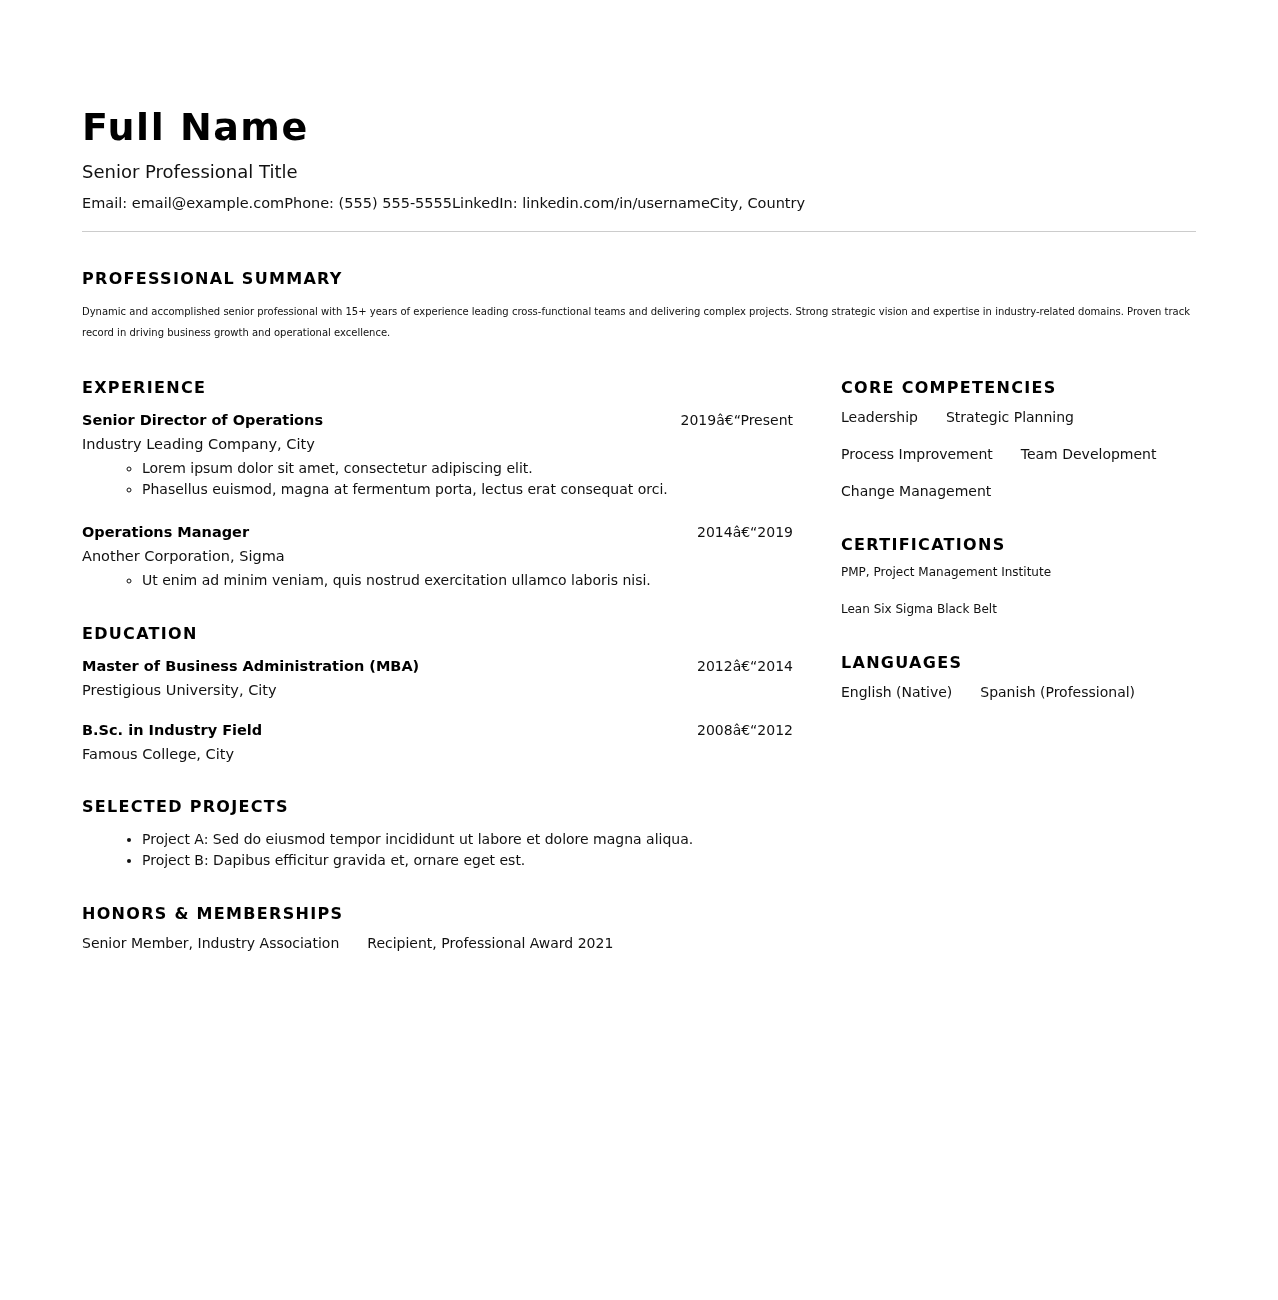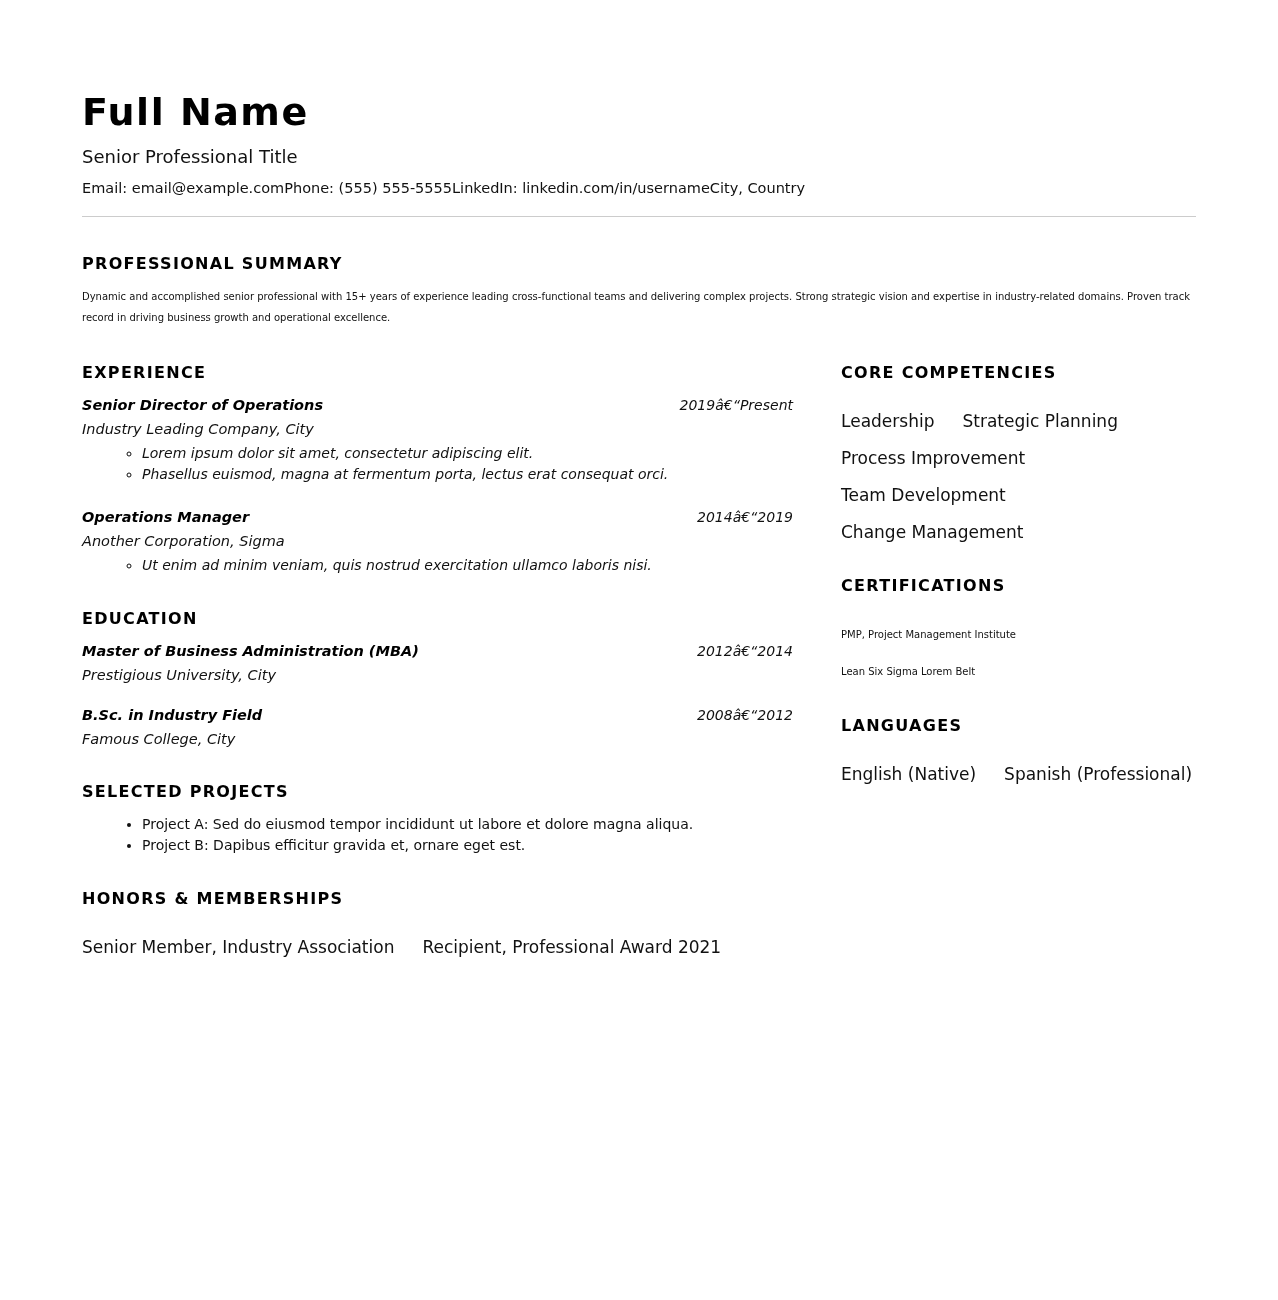--- a/index.html
+++ b/index.html
@@ -2,43 +2,43 @@
 <html><head>
 <meta charset="utf-8">
 <style>
   html, body { margin: 0; padding: 0; background: #ffffff; }
   body {
     width: 1278px; height: 1300px; position: relative;
     font-family: "DejaVu Sans", sans-serif;
     color: #111111;
     font-size: 15px;
   }
-  .page { position: absolute; left: 82px; top: 86px; width: 1114px; }
+  .page { position: absolute; left: 82px; top: 101px; width: 1114px; }
   .name { font-size: 38px; font-weight: 700; letter-spacing: 1.5px; margin: 0; line-height: 52px; color: #000; }
   .title { font-size: 18px; margin-top: 6px; line-height: 26px; color: #111; }
   .contact { display: flex; margin-top: 8px; font-size: 14.5px; line-height: 20px; }
   .divider { border: 0; border-top: 1px solid #cccccc; margin: 18px 0 0 0; }
   .section-title { font-size: 16px; font-weight: 700; letter-spacing: 1.3px; margin: 0; color: #000; line-height: 22px; }
   .summary { margin-top: 36px; }
   .summary p { margin: 11px 0 0 0; font-size: 10px; line-height: 21px; }
   .cols { display: flex; margin-top: 34px; }
   .left { width: 711px; }
   .right { margin-left: 48px; width: 355px; }
-  .entry { margin-top: 11px; font-style: italic; }
+  .entry { margin-top: 11px; }
   .entry-head { display: flex; justify-content: space-between; font-size: 14.5px; line-height: 20px; }
   .entry-role { font-weight: 700; color: #000; }
   .entry-date { font-size: 14px; }
   .entry-org { font-size: 14.5px; line-height: 20px; margin-top: 4px; }
   ul { margin: 4px 0 0 0; padding-left: 60px; font-size: 14px; line-height: 21px; }
   ul.circle { list-style-type: circle; }
   ul.disc { list-style-type: disc; }
   .block { margin-top: 32px; }
-  .pills { display: flex; flex-wrap: wrap; column-gap: 28px; row-gap: 17px; margin-top: 27px; font-size: 17px; line-height: 20px; }
+  .pills { display: flex; flex-wrap: wrap; column-gap: 28px; row-gap: 17px; margin-top: 8px; font-size: 14px; line-height: 20px; }
   .rblock { margin-top: 41px; }
-  .stack { margin-top: 28px; font-size: 10px; line-height: 20px; }
+  .stack { margin-top: 6px; font-size: 12px; line-height: 20px; }
   .stack div + div { margin-top: 17px; }
 </style>
 </head>
 <body>
 
 <div class="page">
   <header>
     <h1 class="name">Full Name</h1>
     <div class="title">Senior Professional Title</div>
     <div class="contact">
@@ -126,21 +126,21 @@
           <span>Process Improvement</span>
           <span>Team Development</span>
           <span>Change Management</span>
         </div>
       </section>
 
       <section class="rblock" style="margin-top:33px">
         <h2 class="section-title">CERTIFICATIONS</h2>
         <div class="stack">
           <div>PMP, Project Management Institute</div>
-          <div>Lean Six Sigma Lorem Belt</div>
+          <div>Lean Six Sigma Black Belt</div>
         </div>
       </section>
 
       <section class="rblock" style="margin-top:33px">
         <h2 class="section-title">LANGUAGES</h2>
         <div class="pills">
           <span>English (Native)</span>
           <span>Spanish (Professional)</span>
         </div>
       </section>

